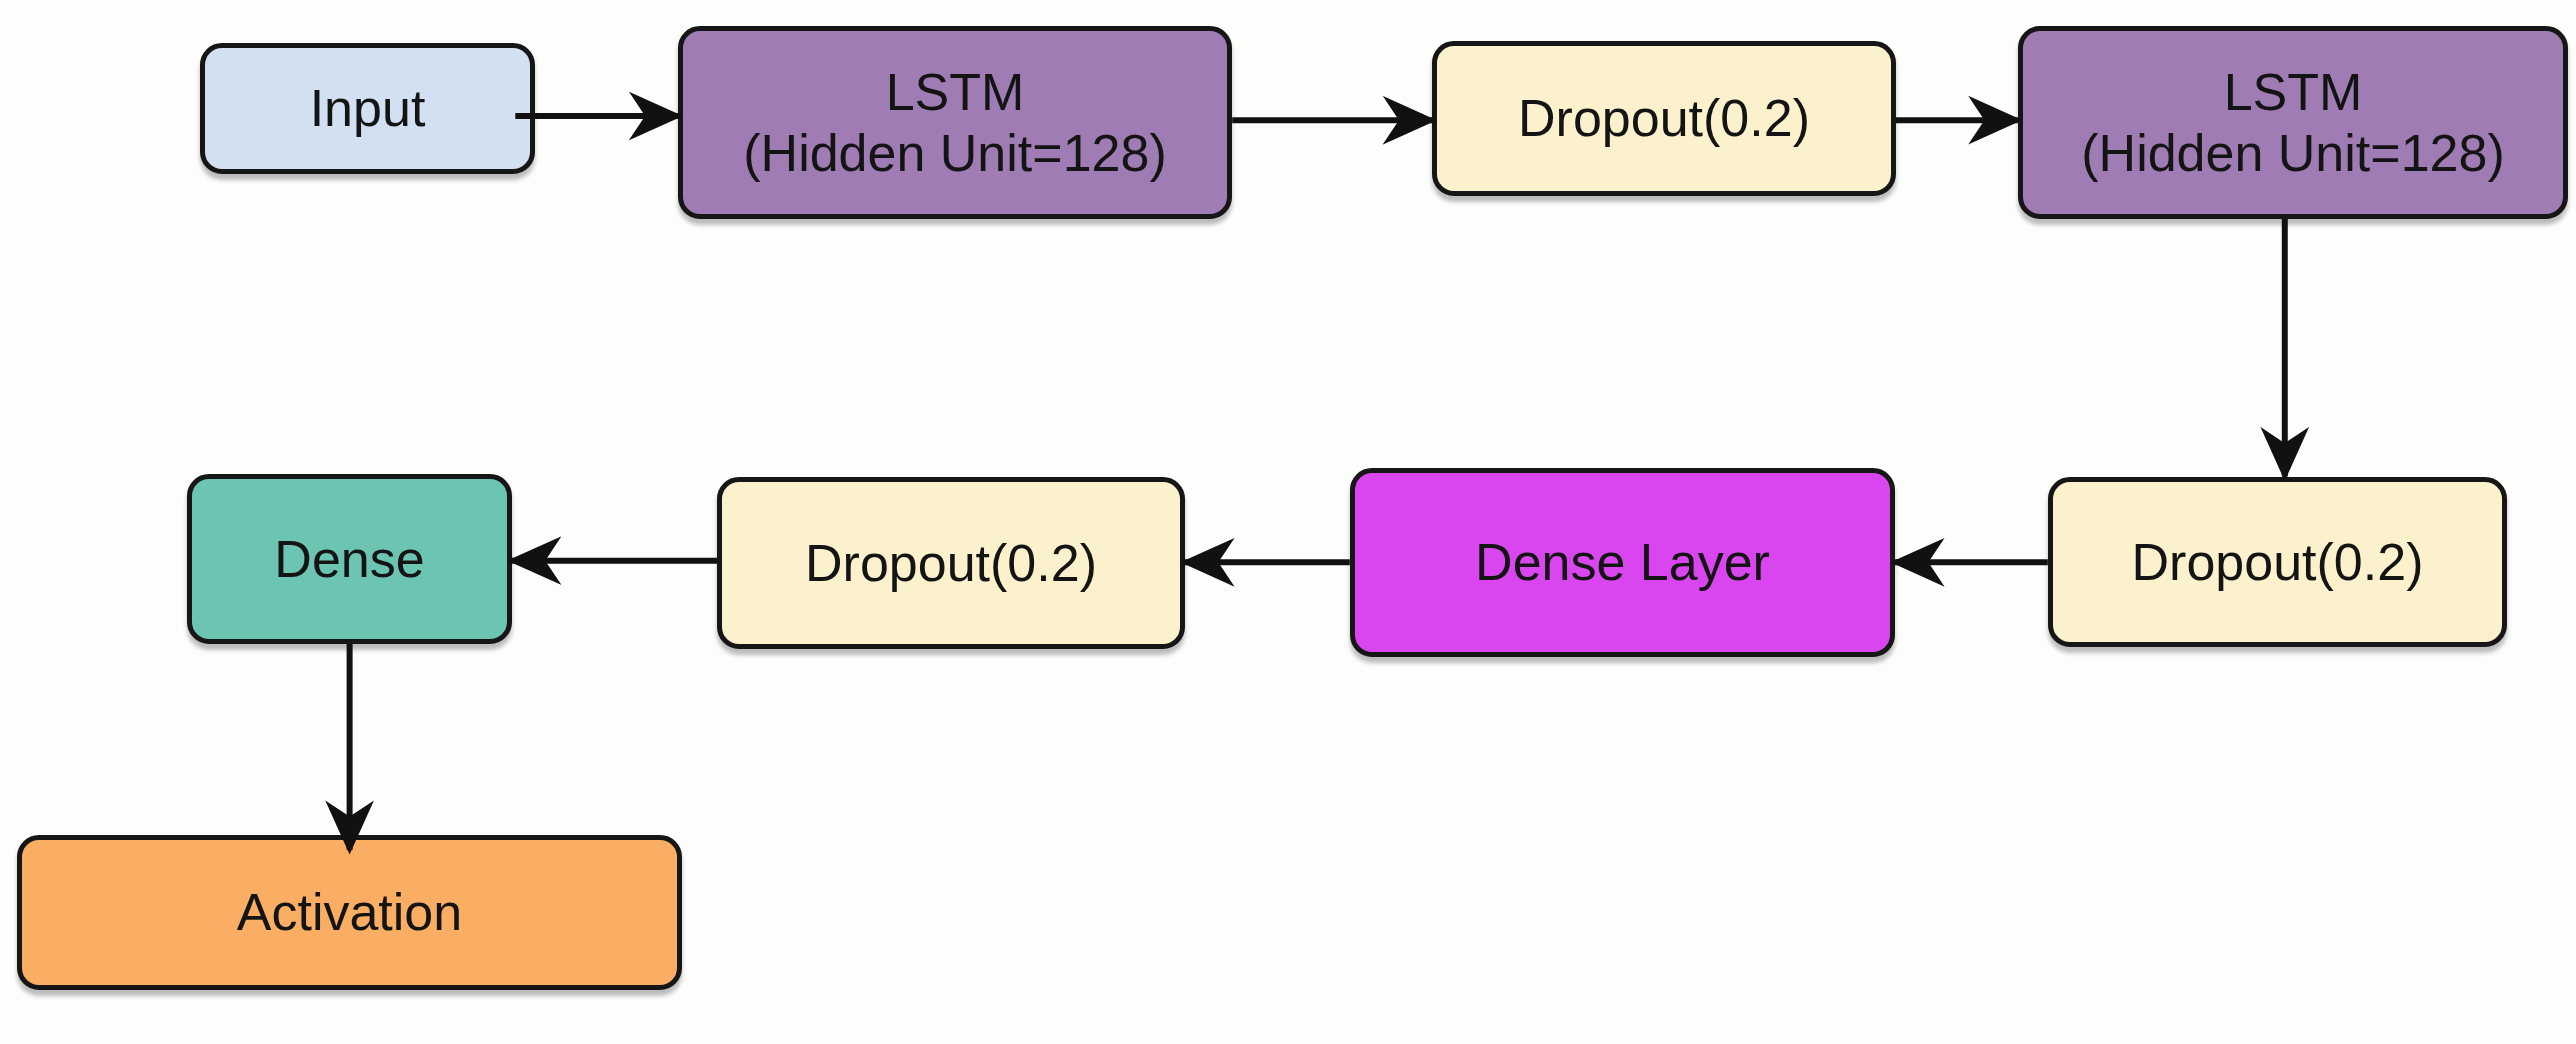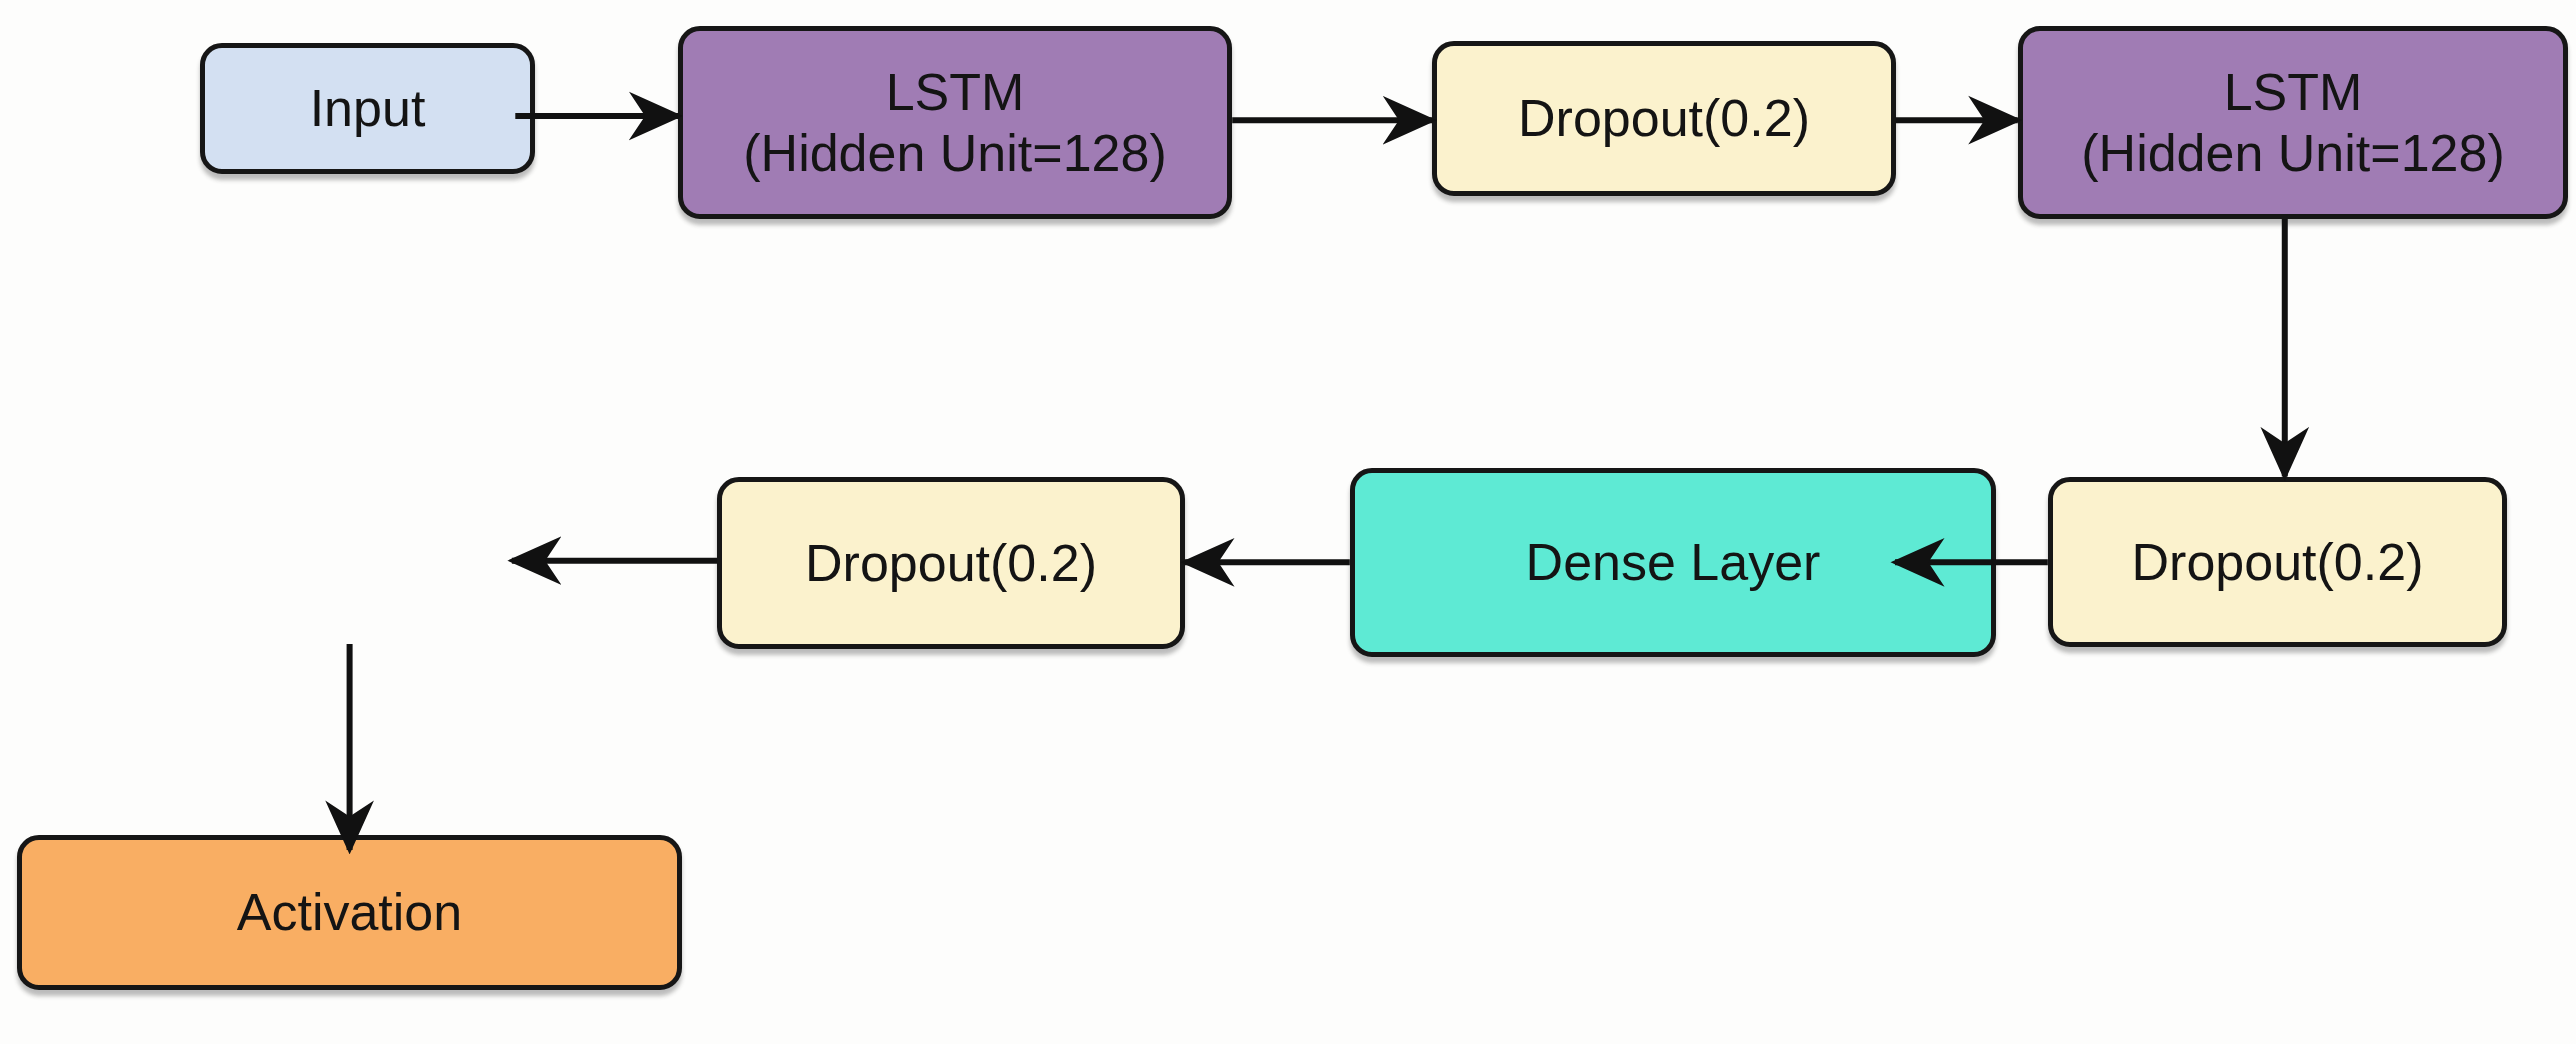--- a/index.html
+++ b/index.html
@@ -59,25 +59,28 @@
     <div class="node" style="left: 1432px; top: 41px; width: 464px; height: 155px; background: rgb(251, 242, 205); border-color: rgb(22, 22, 22);">
       <span class="line" style="color: rgb(20, 20, 20);">Dropout(0.2)</span>
     </div>
     <div class="node" style="left: 2018px; top: 26px; width: 550px; height: 193px; background: rgb(160, 124, 180); border-color: rgb(22, 22, 22);">
       <span class="line" style="color: rgb(20, 20, 20);">LSTM</span>
       <span class="line" style="color: rgb(20, 20, 20);">(Hidden Unit=128)</span>
     </div>
     <div class="node" style="left: 2048px; top: 477px; width: 459px; height: 170px; background: rgb(251, 242, 205); border-color: rgb(22, 22, 22);">
       <span class="line" style="color: rgb(20, 20, 20);">Dropout(0.2)</span>
     </div>
-    <div class="node" style="left: 1350px; top: 468px; width: 646px; height: 189px; background: #5eead4; border-color: rgb(22, 22, 22);">
+    <div class="node" style="left: 1350px; top: 468px; width: 545px; height: 189px; background: #d946ef; border-color: rgb(22, 22, 22);">
       <span class="line" style="color: rgb(20, 20, 20);">Dense Layer</span>
     </div>
     <div class="node" style="left: 717px; top: 477px; width: 468px; height: 172px; background: rgb(251, 242, 205); border-color: rgb(22, 22, 22);">
       <span class="line" style="color: rgb(20, 20, 20);">Dropout(0.2)</span>
+    </div>
+    <div class="node" style="left: 187px; top: 474px; width: 325px; height: 170px; background: rgb(108, 197, 178); border-color: rgb(22, 22, 22);">
+      <span class="line" style="color: rgb(20, 20, 20);">Dense</span>
     </div>
     <div class="node" style="left: 17px; top: 835px; width: 665px; height: 155px; background: rgb(249, 174, 99); border-color: rgb(22, 22, 22);">
       <span class="line" style="color: rgb(20, 20, 20);">Activation</span>
     </div>
     <svg id="edges" xmlns="http://www.w3.org/2000/svg" viewBox="0 0 3000 1216" width="2576" height="1044">
     <defs>
       <marker id="arrowhead" markerWidth="9" markerHeight="9" viewBox="0 0 12 12" refX="11" refY="6" orient="auto" markerUnits="strokeWidth">
         <path d="M0,0.6 L12,6 L0,11.4 L3.6,6 Z" fill="#111111"></path>
       </marker>
     </defs>

